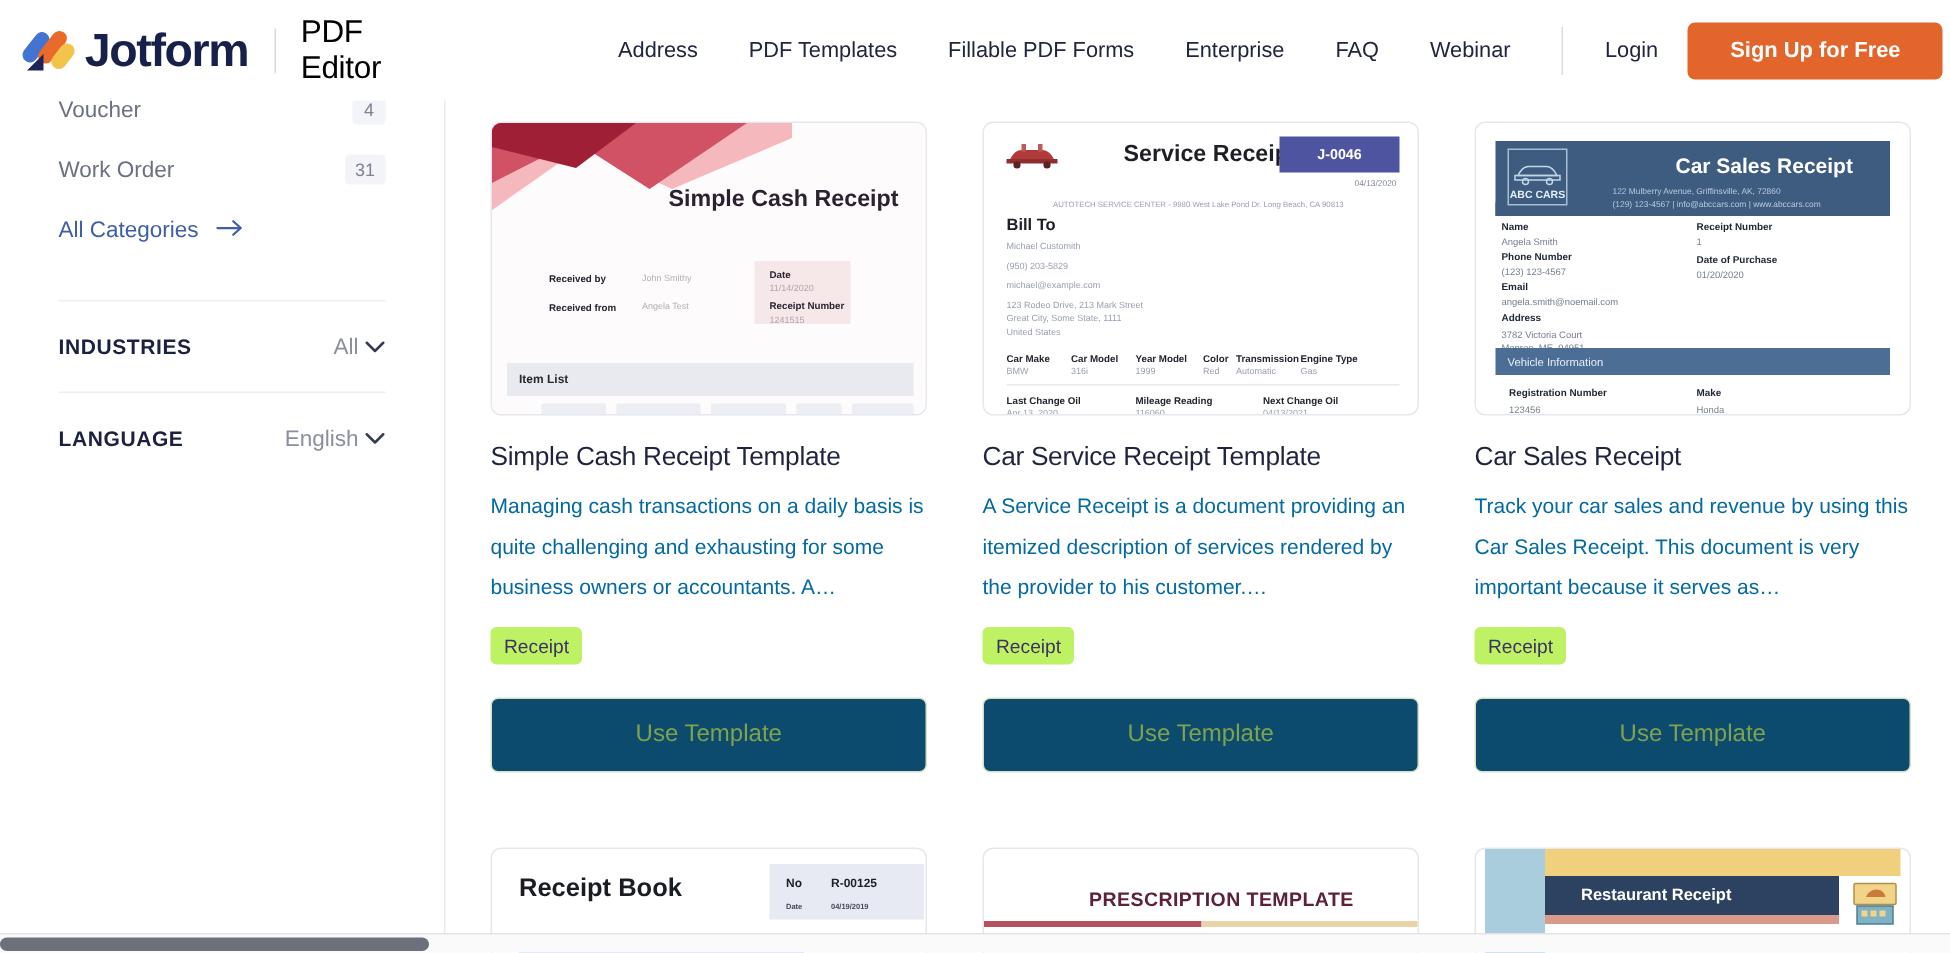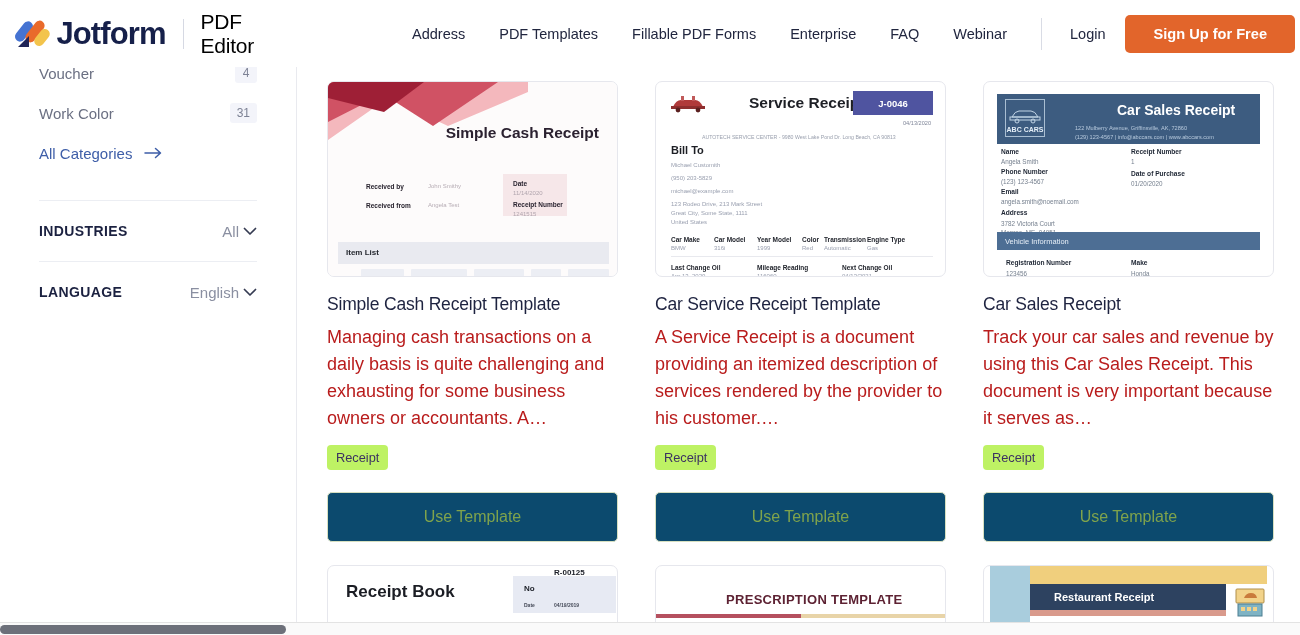--- a/index.html
+++ b/index.html
@@ -78,21 +78,21 @@
   .card { width: 291px; }
   .thumb {
     width: 291px; height: 196px; border-radius: 7px;
     border: 1px solid #e6e7ed; background: #fff; overflow: hidden;
     position: relative; cursor: pointer;
   }
   .card-title {
     font-size: 17.5px; color: #1e2340; margin: 17px 0 9px 0;
     letter-spacing: -0.2px; cursor: pointer;
   }
-  .card-desc { font-size: 18px; color: #b91c1c; line-height: 27px; }
+  .card-desc { font-size: 14px; color: #0369a1; line-height: 27px; }
   .tag {
     display: inline-block; margin-top: 13px;
     background: #bef264; color: #3c3261; font-size: 12.8px;
     border-radius: 4px; padding: 5px 9px;  cursor: pointer;
   }
   .use-btn {
     display: block; width: 291px; margin-top: 22px; padding: 15px 0;
     background: #0c4a6e; border: 1px solid #d7e0c0; border-radius: 5px;
     color: #7fa34c; font-size: 16px; text-align: center; cursor: pointer;
     font-family: "Liberation Sans", sans-serif;
@@ -198,21 +198,21 @@
     <button id="signup-btn">Sign Up for Free</button>
   </div>
 </div>
 
 <div id="sidebar">
   <div class="cat-row" style="margin-top:-2px;">
     <span class="cat-label">Voucher</span>
     <span class="cat-count">4</span>
   </div>
   <div class="cat-row">
-    <span class="cat-label">Work Color</span>
+    <span class="cat-label">Work Order</span>
     <span class="cat-count">31</span>
   </div>
 
   <div id="all-categories">
     <span>All Categories</span>
     <span>
       <svg width="19" height="12" viewBox="0 0 19 12">
         <path d="M1 6 H16 M11.5 1.5 L16.5 6 L11.5 10.5" stroke="#3e5ea8" stroke-width="1.5" fill="none" stroke-linecap="round" stroke-linejoin="round"></path>
       </svg>
     </span>
@@ -377,21 +377,21 @@
     </div>
   </div>
 
   <div class="grid" style="top:510px;">
 
     <div class="card">
       <div class="thumb">
         <div class="c4-box"></div>
         <div class="c4-title">Receipt Book</div>
         <div class="tk" style="left:196px;top:18px;font-size:8px;font-weight:bold;color:#1c1f27;">No</div>
-        <div class="tk" style="left:226px;top:2px;font-size:8px;font-weight:bold;color:#1c1f27;">R-00125</div>
+        <div class="tk" style="left:226px;top:18px;font-size:8px;font-weight:bold;color:#1c1f27;">R-00125</div>
         <div class="tk" style="left:196px;top:36px;font-size:5px;font-weight:bold;color:#454a58;">Date</div>
         <div class="tk" style="left:226px;top:36px;font-size:5px;font-weight:bold;color:#454a58;">04/19/2019</div>
         <div class="c4-band"></div>
         <div class="tk" style="left:22px;top:62px;font-size:5px;font-weight:bold;color:#3c4457;">RECEIVED FROM</div>
       </div>
     </div>
 
     <div class="card">
       <div class="thumb">
         <div class="c5-title">PRESCRIPTION TEMPLATE</div>

